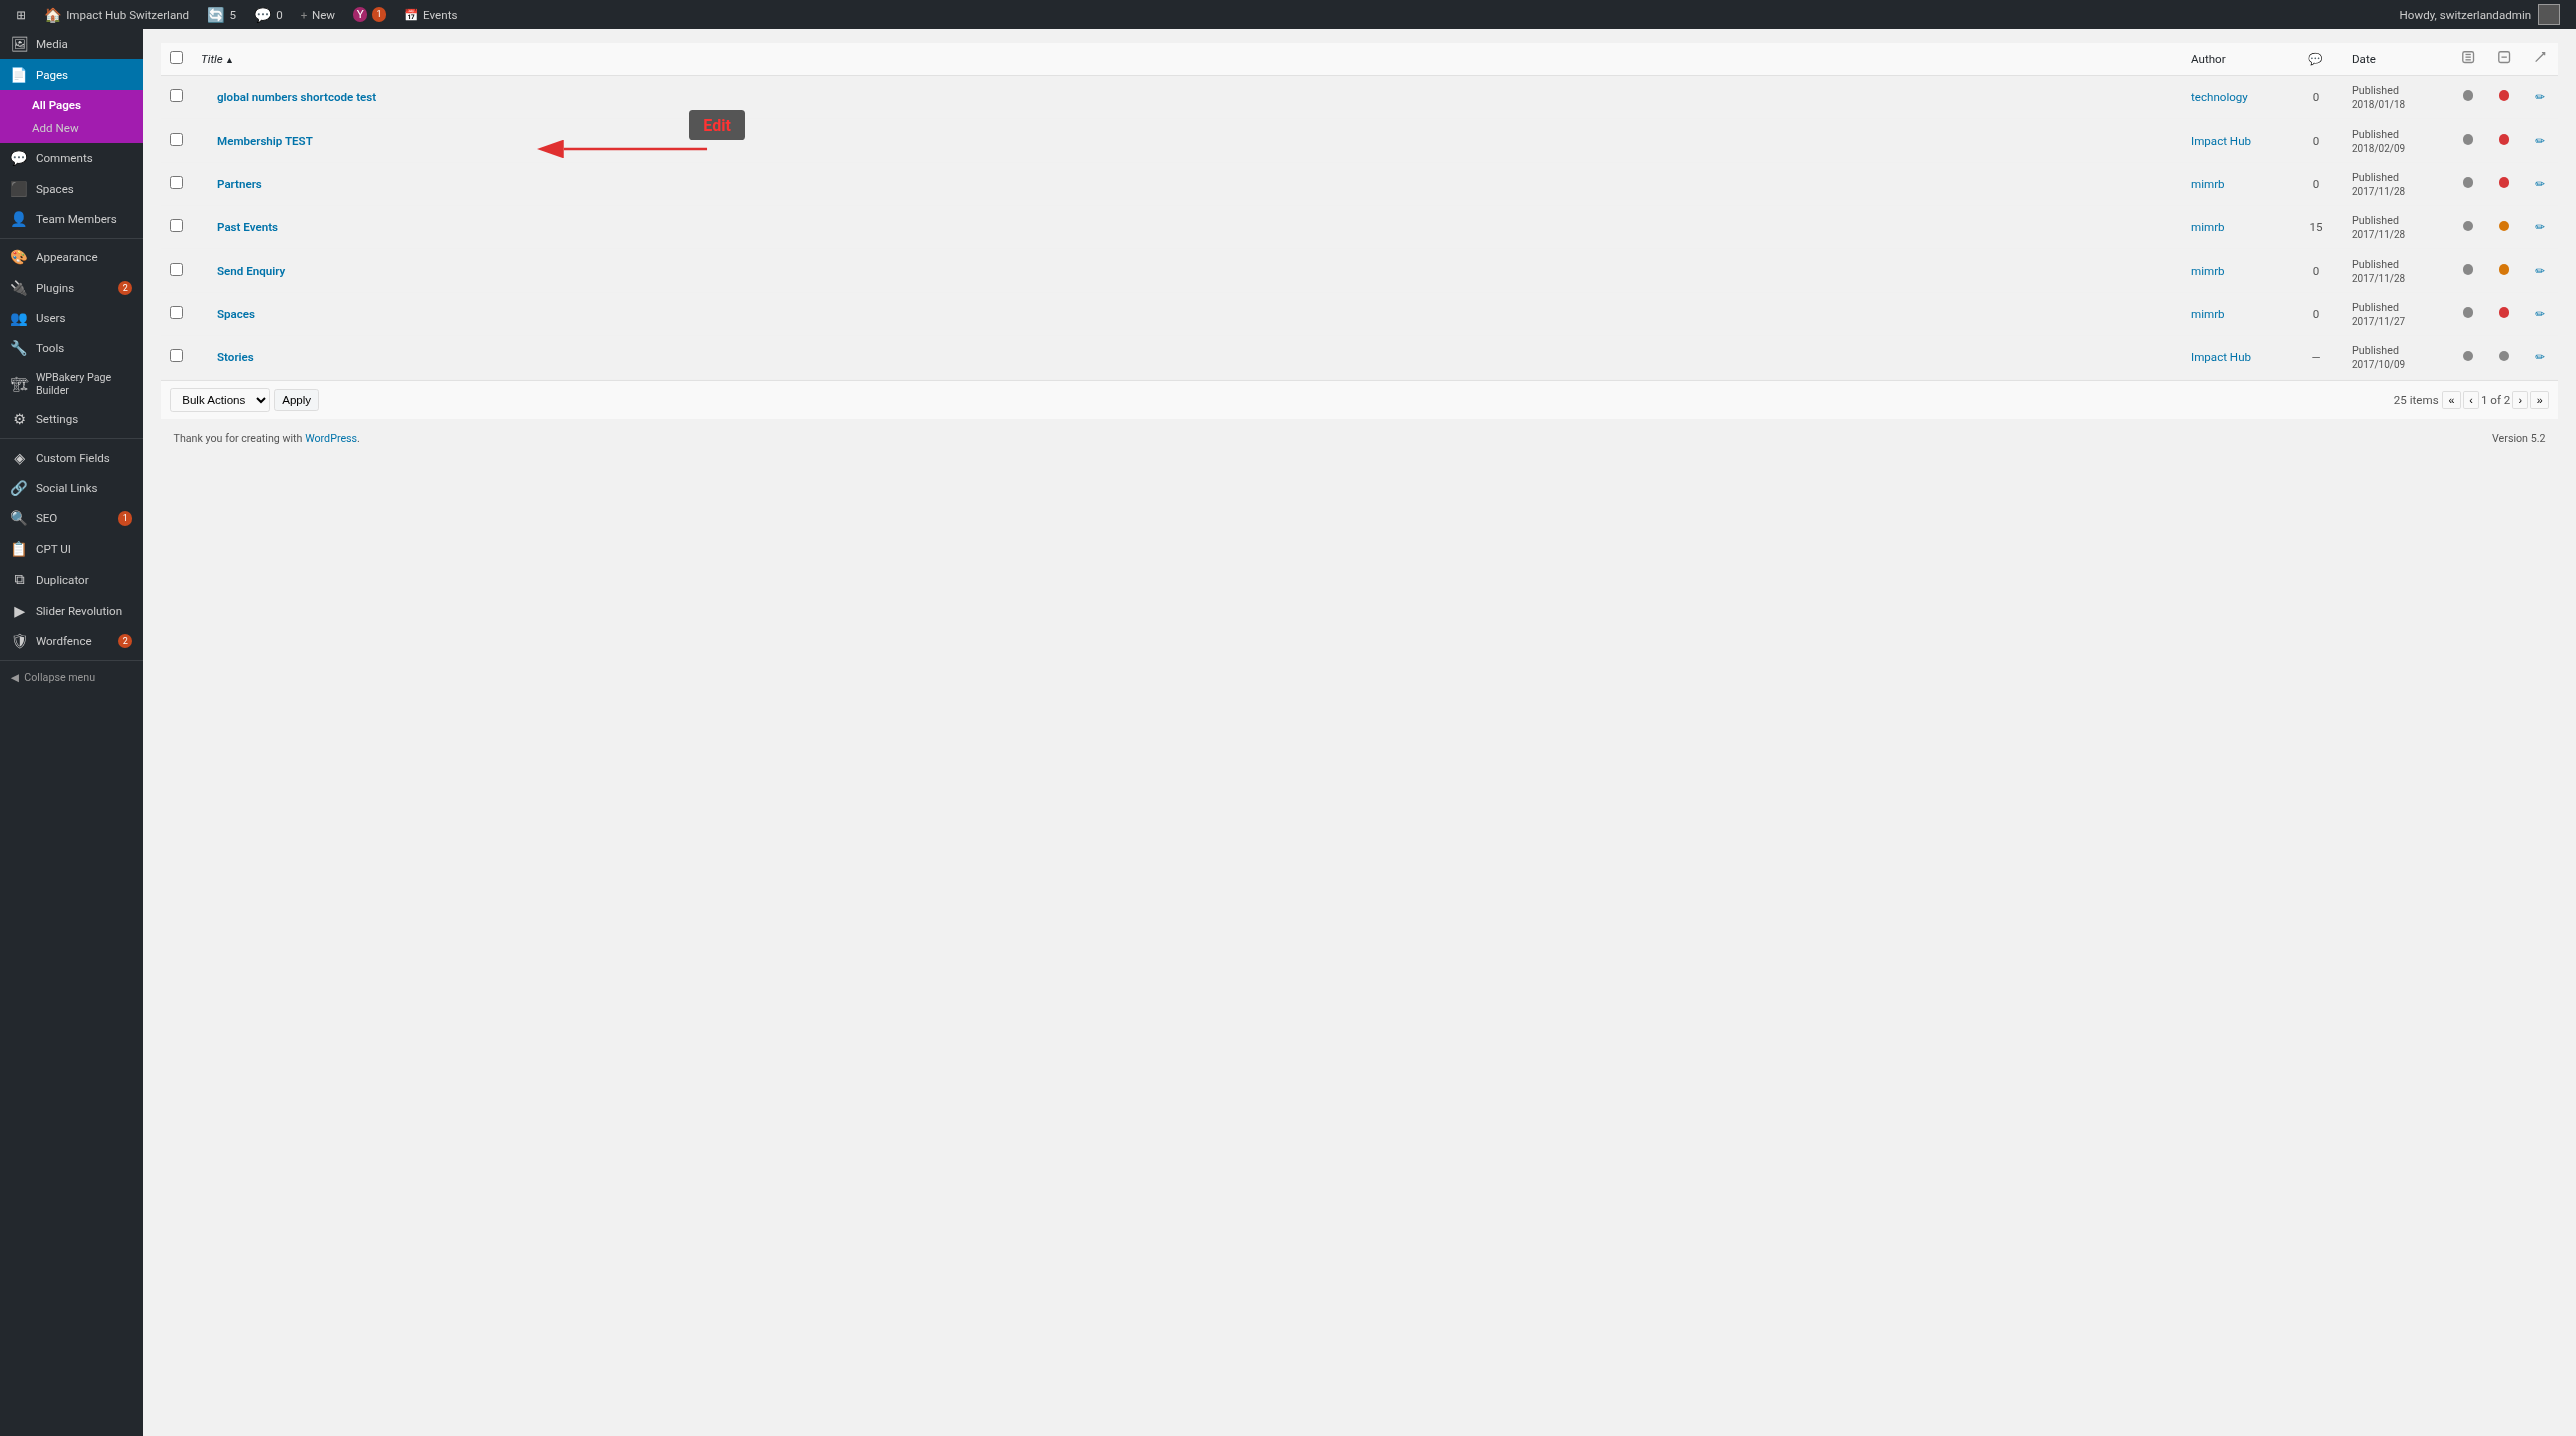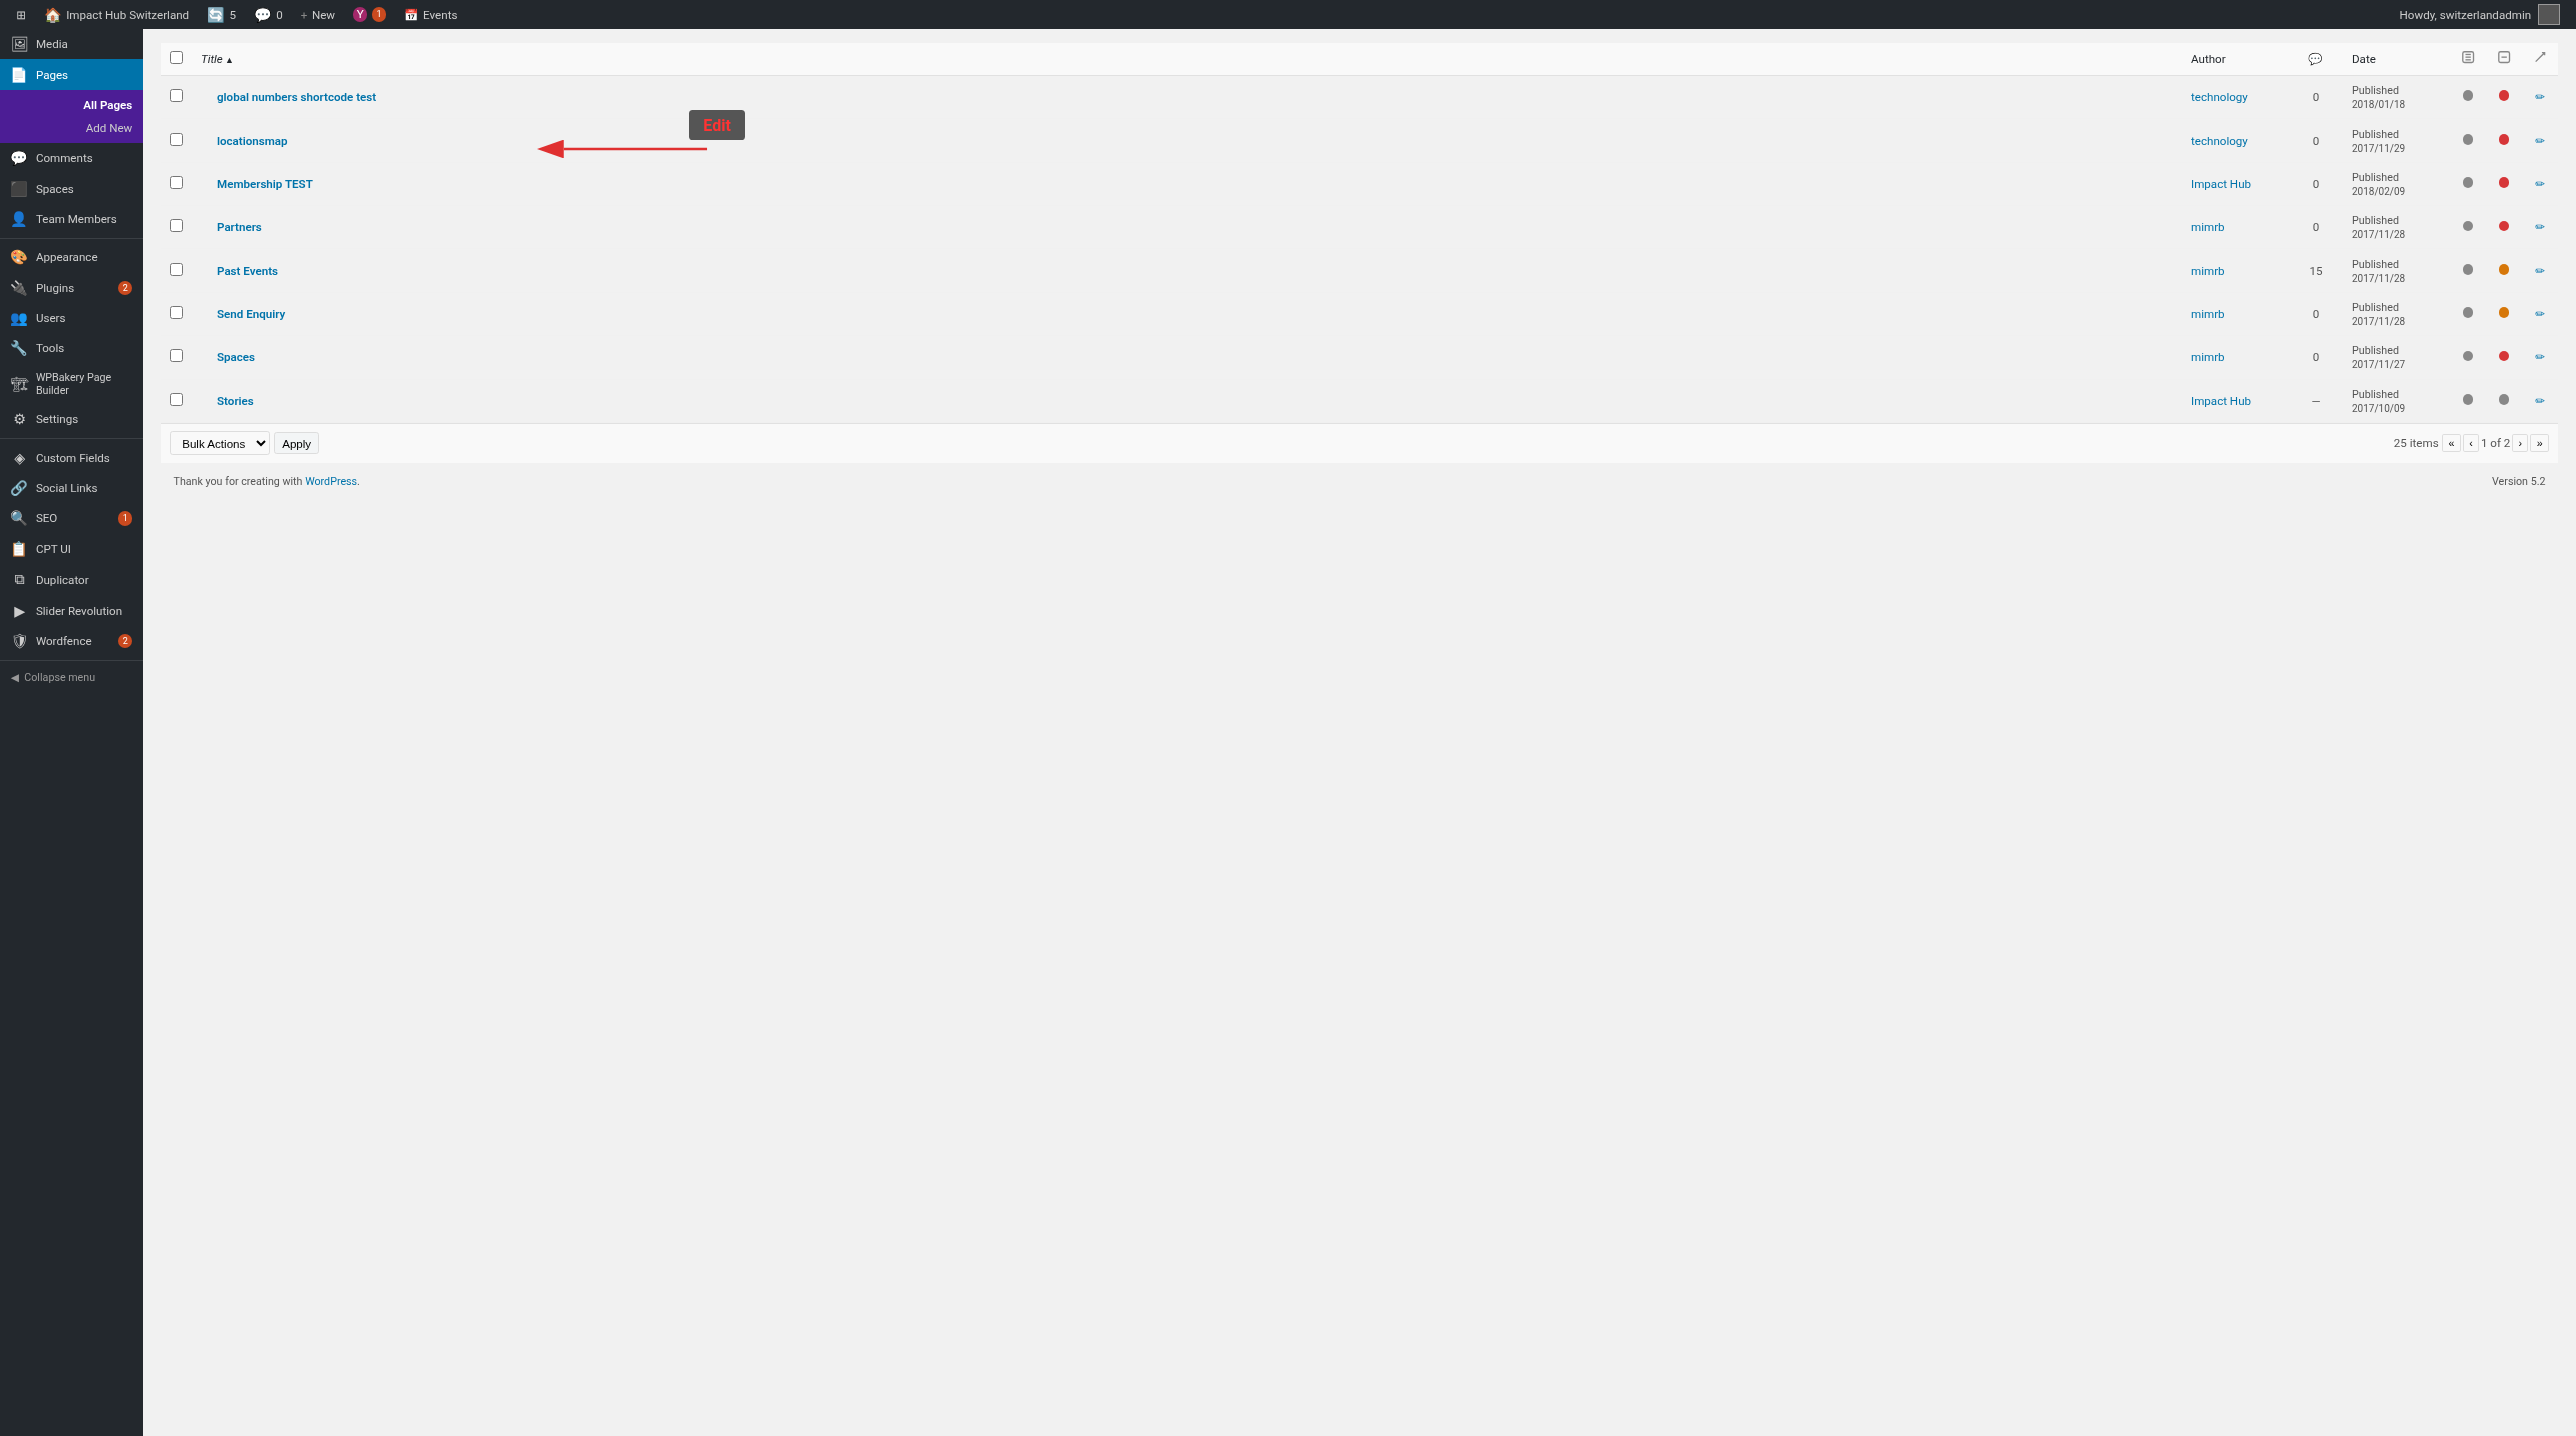--- a/index.html
+++ b/index.html
@@ -103,23 +103,22 @@
       border-radius: 50%;
       font-size: 9px;
       min-width: 14.3px;
       height: 14.3px;
       display: inline-flex;
       align-items: center;
       justify-content: center;
       margin-left: auto;
     }
     .sidebar-sub {
-      background: #4c1d95;
+      background: #a21caf;
       padding: 3.6px 0;
-      text-align: right;
     }
     .sidebar-sub-item {
       padding: 4.5px 10.7px 4.5px 32px;
       cursor: pointer;
       color: #ccc;
       font-size: 11.6px;
     }
     .sidebar-sub-item.active { color: #fff; font-weight: 600; }
     .sidebar-divider { height: 0.9px; background: #3a3f44; margin: 3.6px 0; }
     .collapse-menu {
@@ -444,30 +443,20 @@
             </tr>
           </thead>
           <tbody id="table-body">
 
           <tr>
     <td class="col-cb"><input type="checkbox" style=""></td>
     <td class="col-title"><a class="page-title-link">global numbers shortcode test</a></td>
     <td class="col-author"><a style="color:#0073aa;text-decoration:none;">technology</a></td>
     <td class="col-comments" style="text-align:center;color:#555;">0</td>
     <td class="col-date"><span class="status-text">Published</span><br><span class="status-date">2018/01/18</span></td>
-    <td class="col-icon1" style="text-align:center;"><span class="dot dot-gray"></span></td>
-    <td class="col-icon2" style="text-align:center;"><span class="dot dot-red"></span></td>
-    <td class="col-icon3" style="text-align:center; color:#0073aa; cursor:pointer;">✏</td>
-  </tr>
-              <tr>
-    <td class="col-cb"><input type="checkbox" style=""></td>
-    <td class="col-title"><a class="page-title-link">locationsmap</a></td>
-    <td class="col-author"><a style="color:#0073aa;text-decoration:none;">technology</a></td>
-    <td class="col-comments" style="text-align:center;color:#555;">0</td>
-    <td class="col-date"><span class="status-text">Published</span><br><span class="status-date">2017/11/29</span></td>
     <td class="col-icon1" style="text-align:center;"><span class="dot dot-gray"></span></td>
     <td class="col-icon2" style="text-align:center;"><span class="dot dot-red"></span></td>
     <td class="col-icon3" style="text-align:center; color:#0073aa; cursor:pointer;">✏</td>
   </tr>
               <tr>
     <td class="col-cb"><input type="checkbox" style=""></td>
     <td class="col-title"><a class="page-title-link">Membership TEST</a></td>
     <td class="col-author"><a style="color:#0073aa;text-decoration:none;">Impact Hub</a></td>
     <td class="col-comments" style="text-align:center;color:#555;">0</td>
     <td class="col-date"><span class="status-text">Published</span><br><span class="status-date">2018/02/09</span></td>

